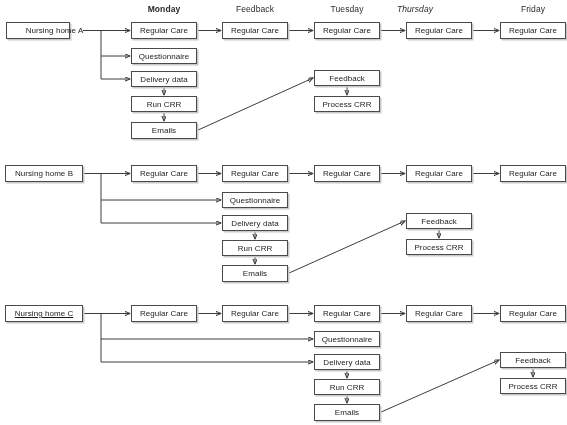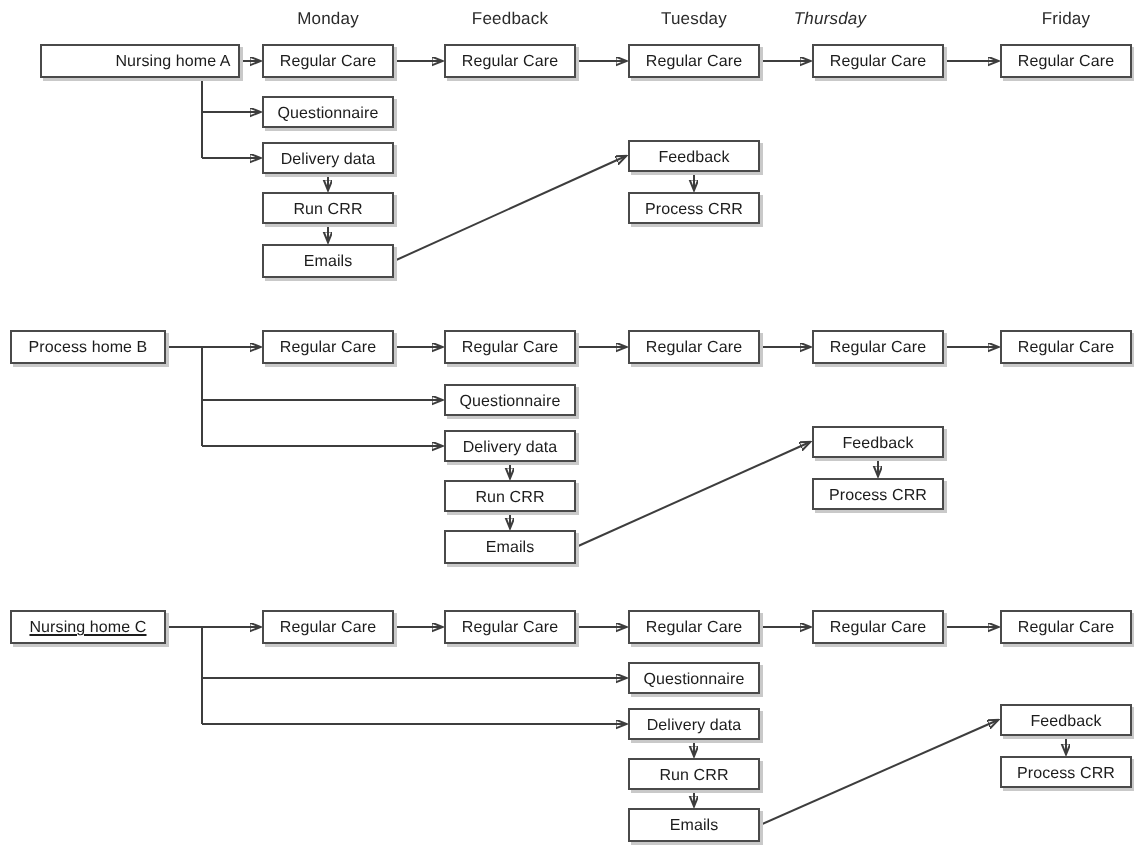--- a/index.html
+++ b/index.html
@@ -54,21 +54,21 @@
     stroke-width: 1;
     fill: none;
   }
 </style>
 </head>
 <body>
 
 <div id="diagram-root">
 
   <div id="headers-container">
-      <div class="day-header" style="left: 124px; top: 4px; width: 80px;">Monday</div>
+      <div class="day-header" style="left: 124px; top: 4px; width: 80px; font-weight: bold;">Monday</div>
       <div class="day-header" style="left: 215px; top: 4px; width: 80px;">Feedback</div>
       <div class="day-header" style="left: 307px; top: 4px; width: 80px;">Tuesday</div>
       <div class="day-header" style="left: 375px; top: 4px; width: 80px; font-style: italic;">Thursday</div>
       <div class="day-header" style="left: 493px; top: 4px; width: 80px;">Friday</div>
     </div>
 
   <svg class="connector-layer" viewBox="0 0 567 425" width="567" height="425">
     <defs>
       <marker id="arrow" markerWidth="6" markerHeight="6" refX="5.2" refY="2.2" orient="auto" markerUnits="userSpaceOnUse">
         <path d="M0,0 L5.4,2.2 L0,4.4 z" fill="#3d3d3d" stroke="none"></path>
@@ -111,33 +111,33 @@
         <line x1="380" y1="313.5" x2="405" y2="313.5" marker-end="url(#arrow)"></line>
         <line x1="472" y1="313.5" x2="499" y2="313.5" marker-end="url(#arrow)"></line>
         <line x1="347" y1="370" x2="347" y2="378" marker-end="url(#arrow)"></line>
         <line x1="347" y1="395" x2="347" y2="403" marker-end="url(#arrow)"></line>
         <line x1="380" y1="412.5" x2="499" y2="360" marker-end="url(#arrow)"></line>
         <line x1="533" y1="368" x2="533" y2="377" marker-end="url(#arrow)"></line>
       </g>
   </svg>
 
   <div id="nodes-container">
-      <div class="node" style="left: 20px; top: 22px; width: 100px; height: 17px; padding-left: 33px;">Nursing home A</div>
+      <div class="node" style="left: 6px; top: 22px; width: 64px; height: 17px; padding-left: 33px;">Nursing home A</div>
       <div class="node" style="left: 131px; top: 22px; width: 66px; height: 17px;">Regular Care</div>
       <div class="node" style="left: 222px; top: 22px; width: 66px; height: 17px;">Regular Care</div>
       <div class="node" style="left: 314px; top: 22px; width: 66px; height: 17px;">Regular Care</div>
       <div class="node" style="left: 406px; top: 22px; width: 66px; height: 17px;">Regular Care</div>
       <div class="node" style="left: 500px; top: 22px; width: 66px; height: 17px;">Regular Care</div>
       <div class="node" style="left: 131px; top: 48px; width: 66px; height: 16px;">Questionnaire</div>
       <div class="node" style="left: 131px; top: 71px; width: 66px; height: 16px;">Delivery data</div>
       <div class="node" style="left: 131px; top: 96px; width: 66px; height: 16px;">Run CRR</div>
       <div class="node" style="left: 131px; top: 122px; width: 66px; height: 17px;">Emails</div>
       <div class="node" style="left: 314px; top: 70px; width: 66px; height: 16px;">Feedback</div>
       <div class="node" style="left: 314px; top: 96px; width: 66px; height: 16px;">Process CRR</div>
-      <div class="node" style="left: 5px; top: 165px; width: 78px; height: 17px;">Process home B</div>
+      <div class="node" style="left: 5px; top: 165px; width: 78px; height: 17px;">Nursing home B</div>
       <div class="node" style="left: 131px; top: 165px; width: 66px; height: 17px;">Regular Care</div>
       <div class="node" style="left: 222px; top: 165px; width: 66px; height: 17px;">Regular Care</div>
       <div class="node" style="left: 314px; top: 165px; width: 66px; height: 17px;">Regular Care</div>
       <div class="node" style="left: 406px; top: 165px; width: 66px; height: 17px;">Regular Care</div>
       <div class="node" style="left: 500px; top: 165px; width: 66px; height: 17px;">Regular Care</div>
       <div class="node" style="left: 222px; top: 192px; width: 66px; height: 16px;">Questionnaire</div>
       <div class="node" style="left: 222px; top: 215px; width: 66px; height: 16px;">Delivery data</div>
       <div class="node" style="left: 222px; top: 240px; width: 66px; height: 16px;">Run CRR</div>
       <div class="node" style="left: 222px; top: 265px; width: 66px; height: 17px;">Emails</div>
       <div class="node" style="left: 406px; top: 213px; width: 66px; height: 16px;">Feedback</div>

